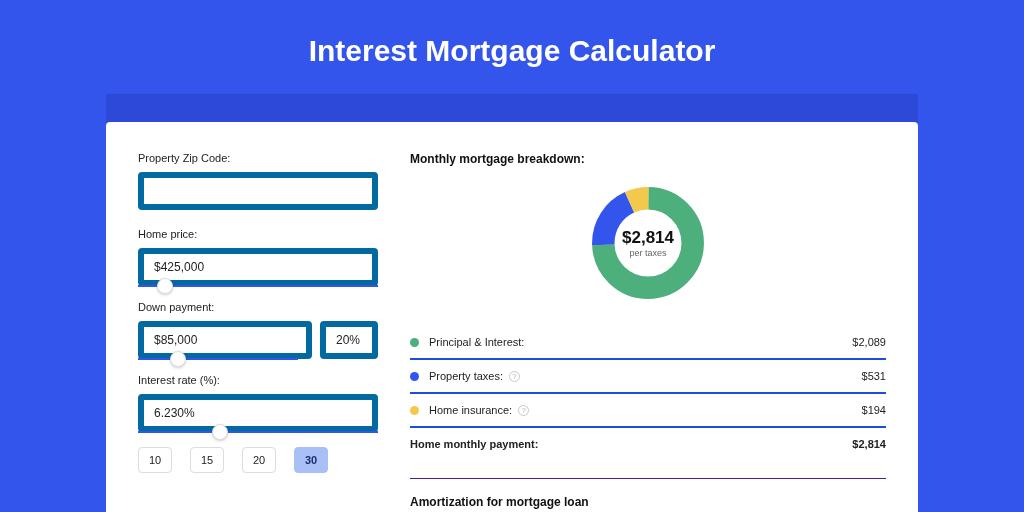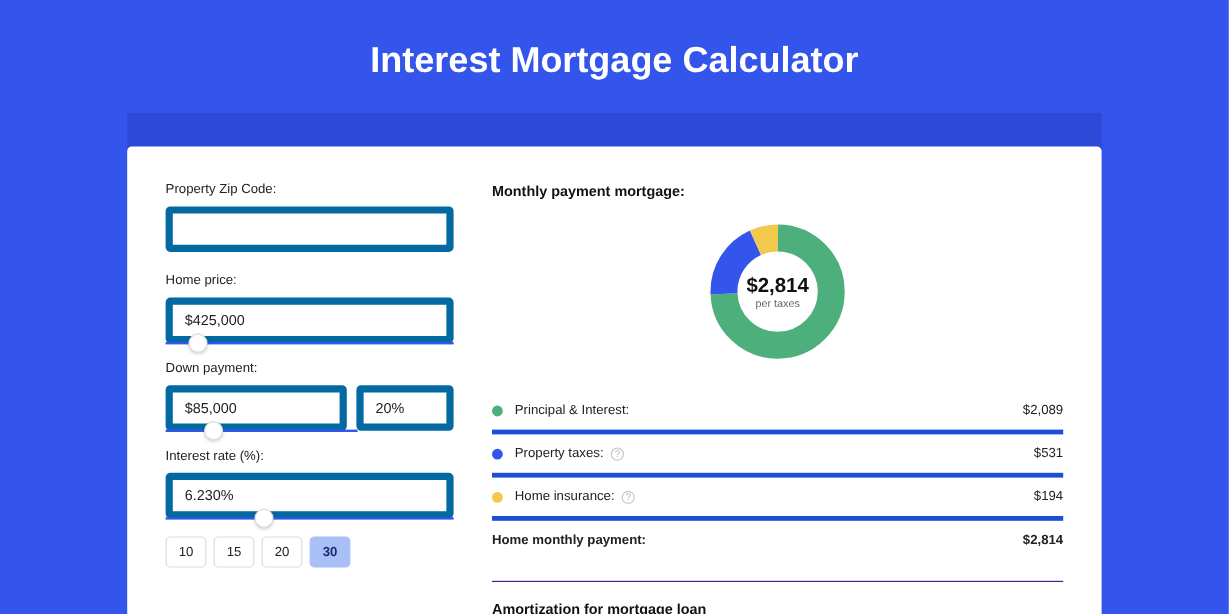--- a/index.html
+++ b/index.html
@@ -63,23 +63,23 @@
     position: absolute;
     top: -7px;
     width: 16px; height: 16px;
     border-radius: 50%;
     background: #fff;
     border: 1px solid #ddd;
     box-shadow: 0 1px 3px rgba(0,0,0,.2);
   }
 
   .down-row { display: flex; gap: 8px; }
-  .down-row .text-input.pct { width: 81px; }
-
-  .term-row { display: flex; gap: 6px; }
+  .down-row .text-input.pct { width: 58px; }
+
+  .term-row { display: flex; gap: 18px; }
   .term-btn {
     flex: 0 0 auto;
     min-width: 34px;
     height: 26px;
     border: 1px solid #dcdce2;
     border-radius: 4px;
     background: #fff;
     font-size: 11px;
     color: #222;
     display: flex;
@@ -111,21 +111,21 @@
     align-items: center; justify-content: center;
   }
   .donut-amount { font-size: 17px; font-weight: 700; color: #111; }
   .donut-sub { font-size: 9px; color: #666; }
 
   .legend { }
   .legend-row {
     display: flex; align-items: center;
     font-size: 11px; color: #222;
     padding: 10px 0;
-    border-top: 4px solid #1d4ed8;
+    border-top: 2px solid #1d4ed8;
   }
   .legend-row:first-child { border-top: none; }
   .legend-row.total { font-weight: 700; }
   .dot { width: 9px; height: 9px; border-radius: 50%; margin-right: 10px; flex: 0 0 auto; }
   .legend-label { flex: 1; display: flex; align-items: center; gap: 6px; }
   .info-icon {
     width: 11px; height: 11px; border-radius: 50%;
     border: 1px solid #c8c8cc; color: #b4b4b8;
     font-size: 8px; line-height: 9px; text-align: center;
     display: inline-block;
@@ -187,21 +187,21 @@
             <div class="term-btn">10</div>
             <div class="term-btn">15</div>
             <div class="term-btn">20</div>
             <div class="term-btn active">30</div>
           </div>
       </div>
 
     </div>
 
     <div class="right-col">
-      <div class="section-title">Monthly payment mortgage:</div>
+      <div class="section-title">Monthly mortgage breakdown:</div>
 
       <div class="donut-wrap">
         <div class="donut">
           <svg viewBox="0 0 42 42" id="donut-svg">
               <circle cx="21" cy="21" r="15.9155" fill="transparent" stroke="#4daf7c" stroke-width="8" stroke-dasharray="74.23596304193319 25.76403695806681" stroke-dashoffset="25"></circle>
               <circle cx="21" cy="21" r="15.9155" fill="transparent" stroke="#3455eb" stroke-width="8" stroke-dasharray="18.86993603411514 81.13006396588486" stroke-dashoffset="-49.23596304193319"></circle>
               <circle cx="21" cy="21" r="15.9155" fill="transparent" stroke="#f2c94c" stroke-width="8" stroke-dasharray="6.89410092395167 93.10589907604833" stroke-dashoffset="-68.10589907604833"></circle>
             </svg>
           <div class="donut-center">
             <div class="donut-amount">$2,814</div>

